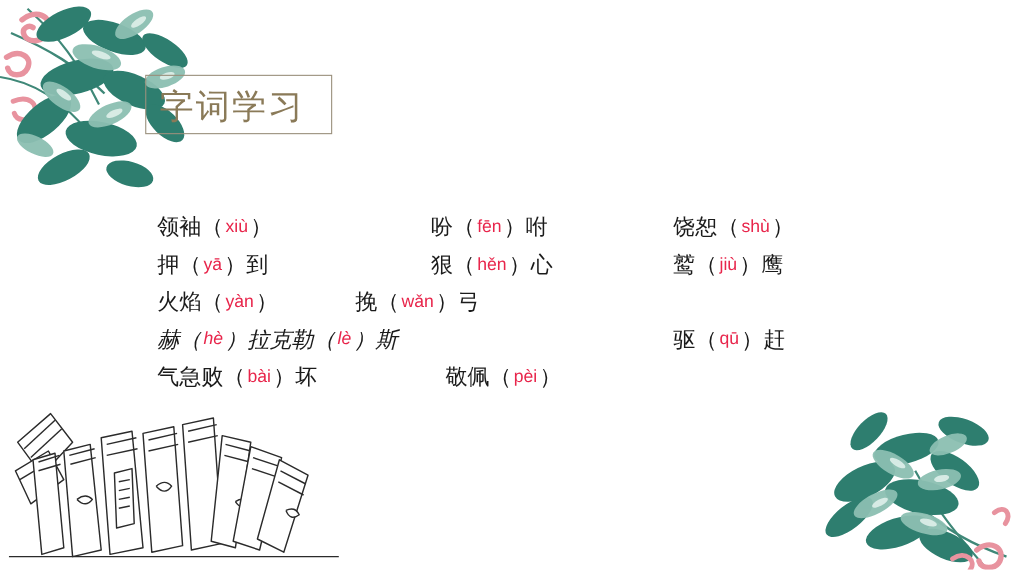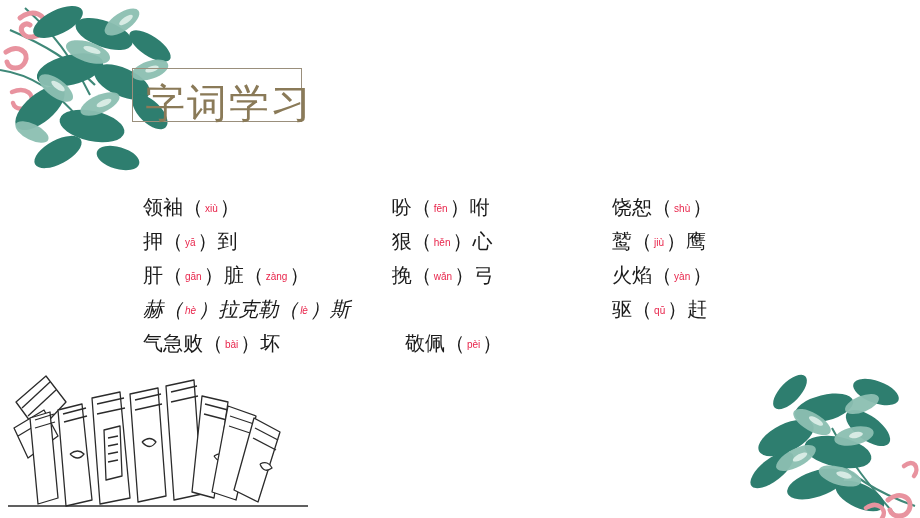--- a/index.html
+++ b/index.html
@@ -30,21 +30,21 @@
     width: 170px;
     height: 54px;
     border: 1.5px solid #9a8f7c;
     background: transparent;
     box-sizing: border-box;
   }
   .title-text {
     position: absolute;
     left: 145px;
     top: 76px;
-    font-size: 40px;
+    font-size: 31px;
     color: #8a7a58;
     letter-spacing: 2px;
     font-family: Liberation Mono, monospace;
     white-space: nowrap;
   }
 
   
   .content {
     position: absolute;
     left: 143px;
@@ -62,21 +62,21 @@
     color: #1b1b1b;
     line-height: 34px;
     font-family: "Liberation Serif", serif;
   }
   .col1 { width: 262px; }
   .col2 { width: 232px; }
   .col3 { width: 180px; margin-top: 40px; }
 
   .py {
     color: #e8254b;
-    font-size: 10px;
+    font-size: 16px;
     font-family: "Liberation Sans", sans-serif;
     vertical-align: 2px;
     padding: 0 2px;
     letter-spacing: 0px;
   }
 
   
   .deco { position: absolute; }
 
   
@@ -146,23 +146,22 @@
       <div class="cell col3"><span>饶恕（</span><span class="py">shù</span><span>）</span></div>
     </div>
 
     <div class="row">
       <div class="cell col1"><span>押（</span><span class="py">yā</span><span>）到</span></div>
       <div class="cell col2"><span>狠（</span><span class="py">hěn</span><span>）心</span></div>
       <div class="cell col3"><span>鹫（</span><span class="py">jiù</span><span>）鹰</span></div>
     </div>
 
     <div class="row">
-      <div class="cell col1"><span>肝（</span><span class="py">gān</span><span>）脏（</span><span class="py">zàng</span><span>）</span></div>
+      <div class="cell col3"><span>火焰（</span><span class="py">yàn</span><span>）</span></div>
       <div class="cell col2"><span>挽（</span><span class="py">wǎn</span><span>）弓</span></div>
-      <div class="cell col3"><span>火焰（</span><span class="py">yàn</span><span>）</span></div>
     </div>
 
     <div class="row">
       <div class="cell col1" style="width:494px;font-style:italic;"><span>赫（</span><span class="py">hè</span><span>）拉克勒（</span><span class="py">lè</span><span>）斯</span></div>
       <div class="cell col3"><span>驱（</span><span class="py">qū</span><span>）赶</span></div>
     </div>
 
     <div class="row">
       <div class="cell col1"><span>气急败（</span><span class="py">bài</span><span>）坏</span></div>
       <div class="cell col3"><span>敬佩（</span><span class="py">pèi</span><span>）</span></div>

